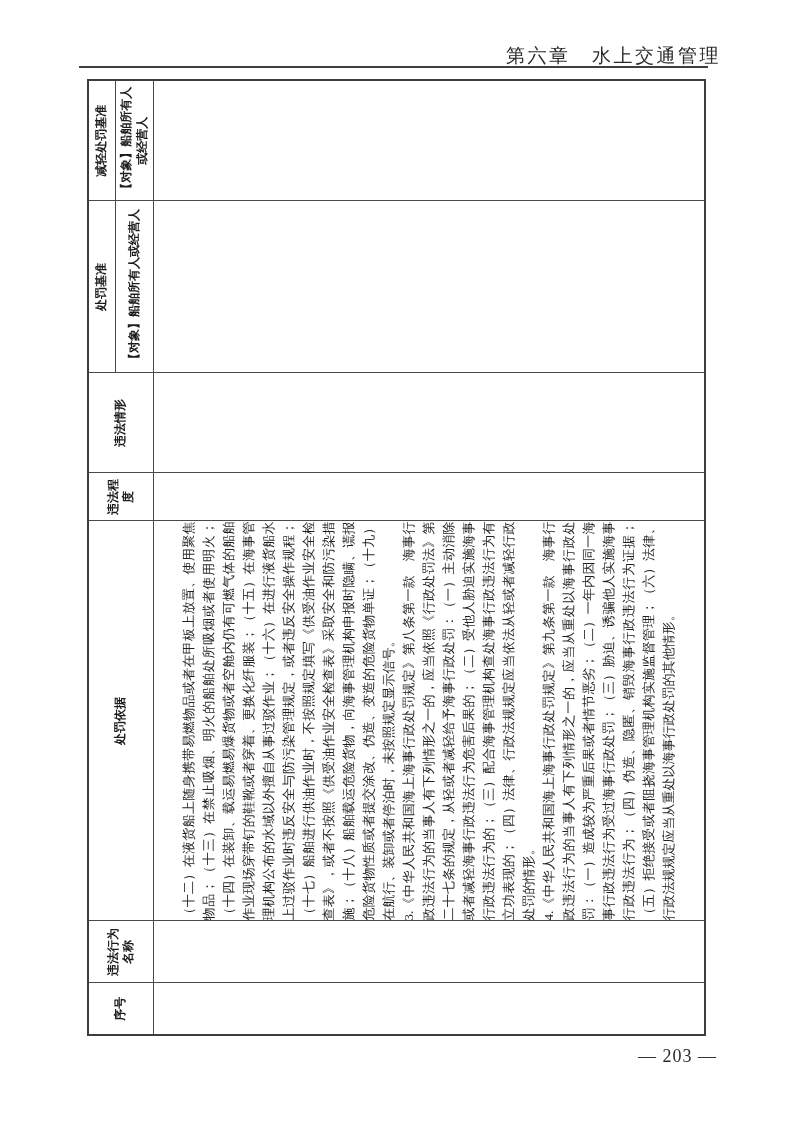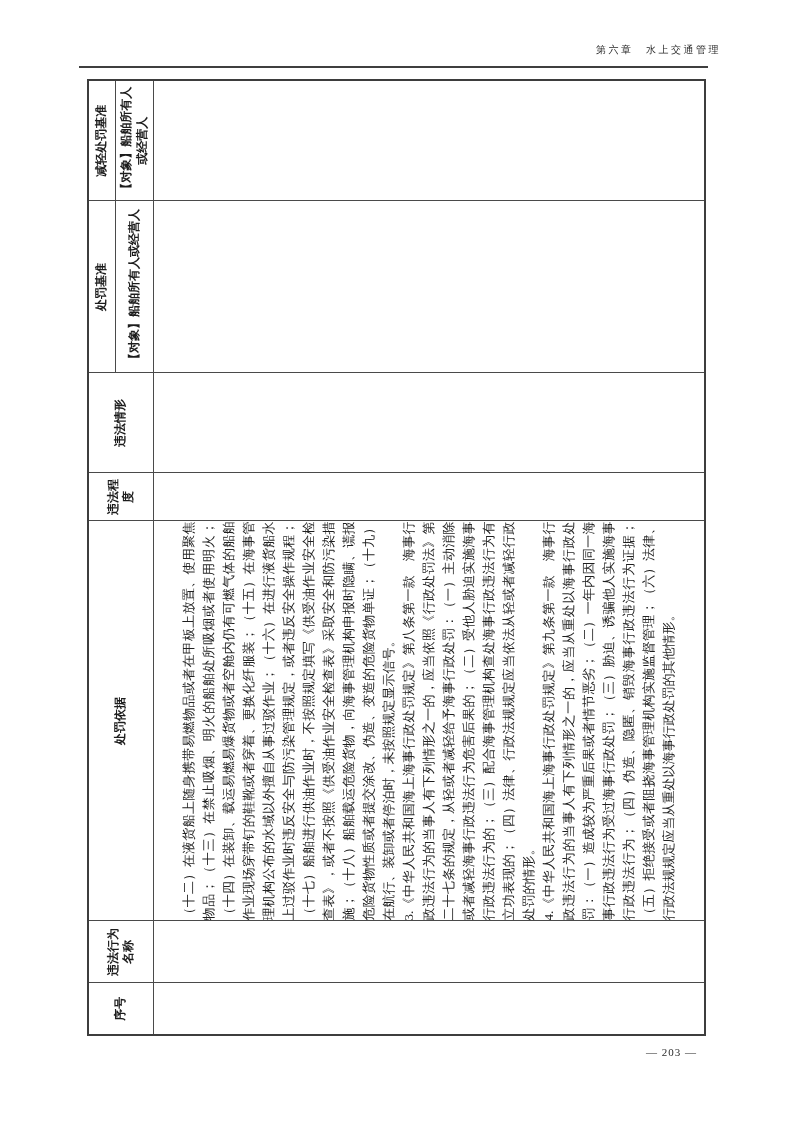--- a/index.html
+++ b/index.html
@@ -3,29 +3,29 @@
 <meta charset="utf-8">
 <style>
   html,body{margin:0;padding:0;}
   body{
     width:793px;height:1122px;background:#ffffff;position:relative;
     overflow:hidden;font-family:"Liberation Serif",serif;color:#1f1f1f;
     -webkit-font-smoothing:antialiased;
   }
   .running-head{
     position:absolute;top:43px;right:72px;
-    font-size:10px;letter-spacing:2.5px;color:#2a2a2a;
+    font-size:19px;letter-spacing:2.5px;color:#2a2a2a;
     font-family:"Liberation Serif",serif;
   }
   .head-rule{
     position:absolute;top:66px;left:79px;width:629px;height:2px;background:#3f3f3f;
   }
   .page-number{
-    position:absolute;top:1046px;right:96px;
-    font-size:11px;color:#2a2a2a;letter-spacing:1px;
+    position:absolute;top:1046px;right:76px;
+    font-size:18px;color:#2a2a2a;letter-spacing:1px;
   }
   
   .table-viewport{
     position:absolute;left:87px;top:81px;width:619px;height:956px;
   }
   .table-rotated{
     position:absolute;width:955px;height:619px;
     left:-168px;top:168px;
     transform:rotate(-90deg);
   }

